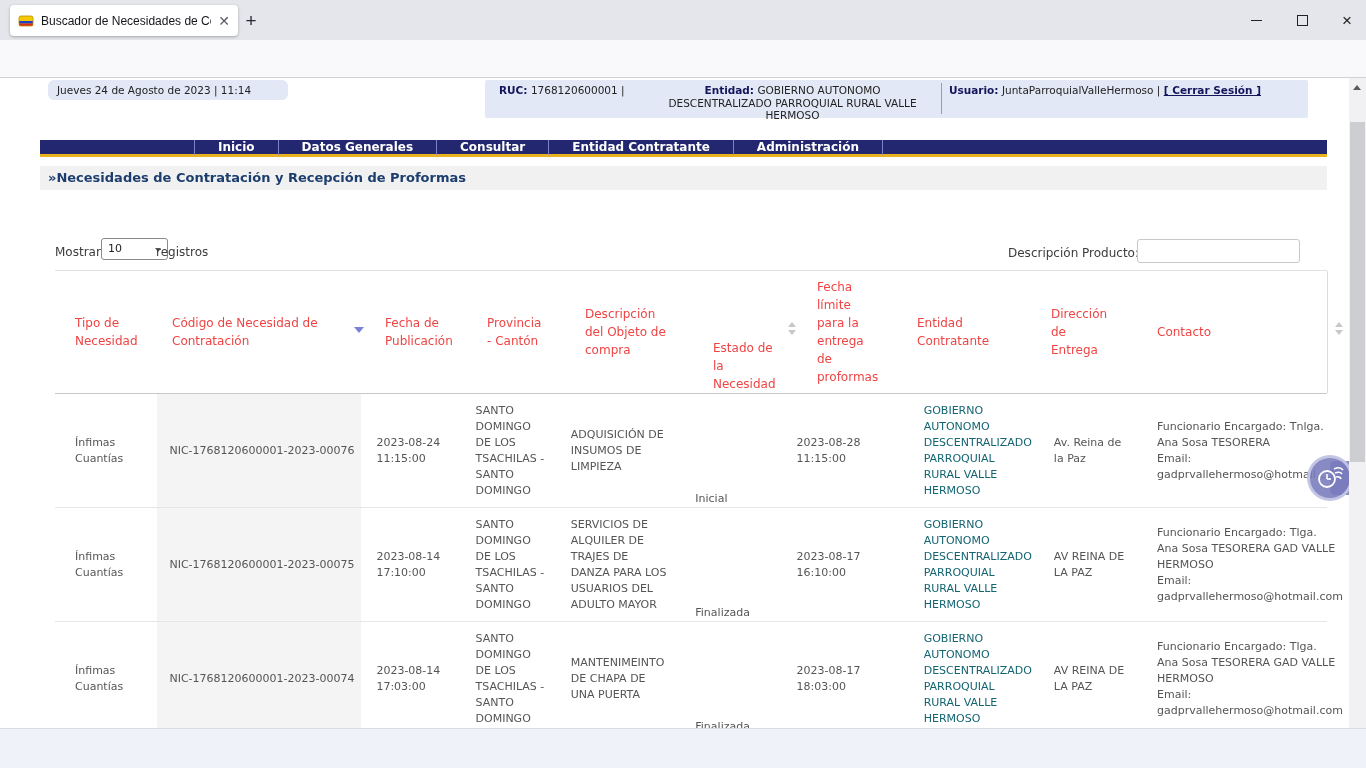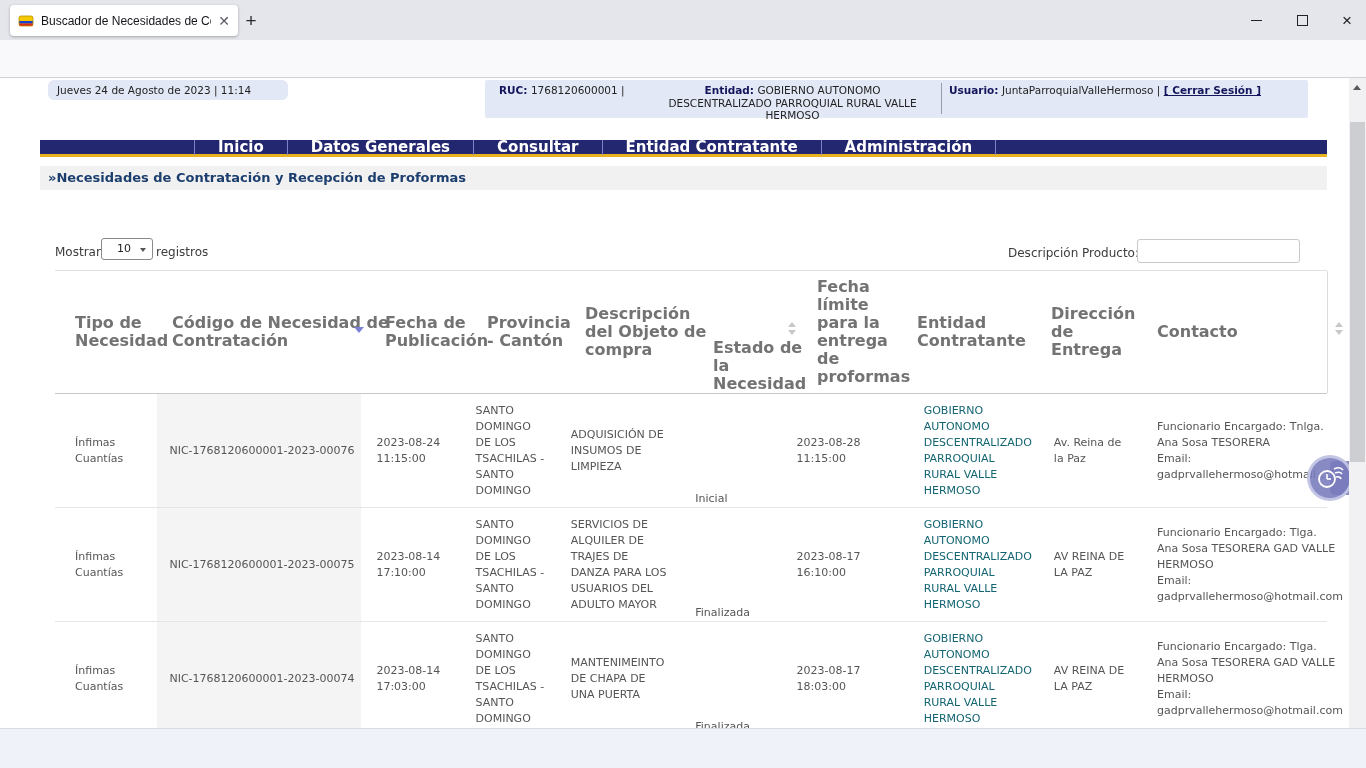--- a/index.html
+++ b/index.html
@@ -39,43 +39,43 @@
   .infobox b{color:#14165c;}
   .ruc{left:14px;top:4px;}
   .entblock{left:165px;top:4px;width:285px;text-align:center;line-height:12.5px;}
   .entblock .val{white-space:pre-line;}
   .vdiv{left:456px;top:3px;width:1px;height:31px;background:#9a9ab0;}
   .usuario{left:464px;top:4px;white-space:nowrap;}
   .logout{color:#14165c;font-weight:bold;text-decoration:underline;}
 
   .mainnav{left:40px;top:62px;width:1287px;height:17px;background:#23276f;border-bottom:3px solid #e9b320;
            display:flex;align-items:center;padding-left:154px;box-sizing:border-box;}
-  .nav-item{font-size:15px;font-weight:bold;color:#fff;padding:0 23px;line-height:15px;
+  .nav-item{font-size:12px;font-weight:bold;color:#fff;padding:0 23px;line-height:15px;
             border-right:1px solid #8083c8;white-space:nowrap;}
   .nav-item:first-child{border-left:1px solid #8083c8;}
 
   .titlebar{left:40px;top:88px;width:1287px;height:24px;background:#f1f1f1;}
   .pagetitle{margin-left:8px;font-size:13px;font-weight:bold;color:#1c3e6e;line-height:24px;margin-top:28px;}
 
   
   .lbl{font-size:12px;color:#3c3c3c;}
   .mostrar{left:55px;top:167px;}
-  .selectbox{left:101px;top:160px;width:52px;height:22px;border:1px solid #8a8a8a;border-radius:3px;
-             background:#fff;font-size:11px;color:#222;line-height:20px;padding-left:15px;box-sizing:border-box;}
+  .selectbox{left:101px;top:160px;width:67px;height:22px;border:1px solid #8a8a8a;border-radius:3px;
+             background:#fff;font-size:11px;color:#222;line-height:20px;padding-left:6px;box-sizing:border-box;}
   .selchev{position:absolute;right:6px;top:9px;width:0;height:0;border-left:3.5px solid transparent;
            border-right:3.5px solid transparent;border-top:4px solid #555;}
   .registros{left:156px;top:167px;}
   .searchlbl{left:1008px;top:168px;}
   .searchinput{left:1137px;top:161px;width:163px;height:24px;border:1px solid #c9c9c9;border-radius:3px;
                box-sizing:border-box;outline:none;font-size:12px;padding:0 5px;}
 
   
   .tbl{left:55px;top:192px;width:1272px;position:absolute;font-family:"DejaVu Sans",sans-serif;}
   .thead{display:flex;height:122px;border-top:1px solid #e2e2e2;border-bottom:1px solid #c9c9c9;box-sizing:content-box;position:relative;}
-  .th{font-size:16px;font-weight:bold;color:#737373;line-height:18px;display:flex;align-items:center;
+  .th{font-size:12px;font-weight:normal;color:#ef4444;line-height:18px;display:flex;align-items:center;
       white-space:pre;box-sizing:border-box;position:relative;}
   .tr{display:flex;height:113px;border-bottom:1px solid #e6e6e6;}
   .td{font-size:11px;color:#555;line-height:16px;display:flex;align-items:center;white-space:pre;box-sizing:border-box;}
   .c1{width:105px;padding-left:20px;} .c2{width:210px;padding-left:12px;}
   .c3{width:110px;padding-left:15px;} .c4{width:97px;padding-left:7px;}
   .c5{width:123px;padding-left:8px;}  .c6{width:105px;padding-left:13px;align-items:flex-end;}
   .c7{width:105px;padding-left:12px;} .c8{width:132px;padding-left:7px;}
   .c9{width:103px;padding-left:9px;}  .c10{width:182px;padding-left:12px;}
   .td.c2{background:#f4f4f4;}
   .td.c8{color:#136572;margin-left:30px;}

